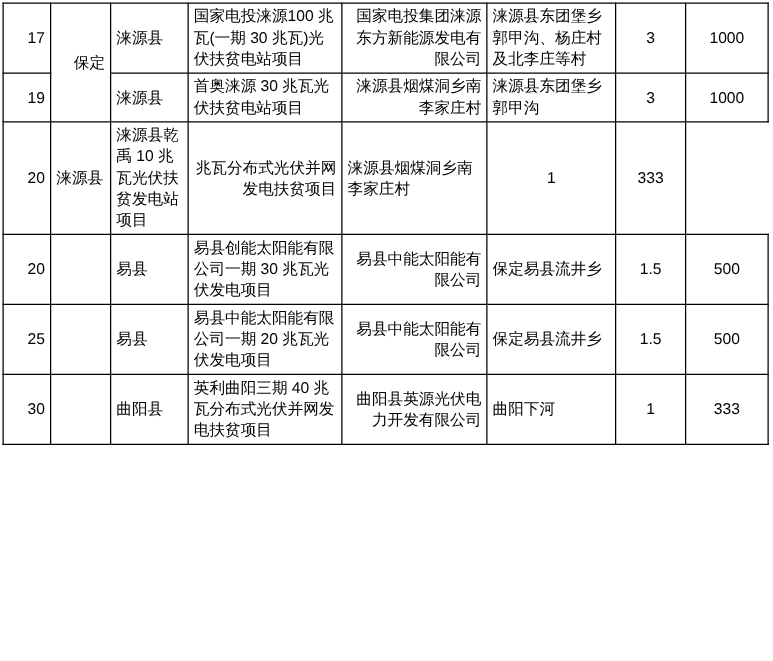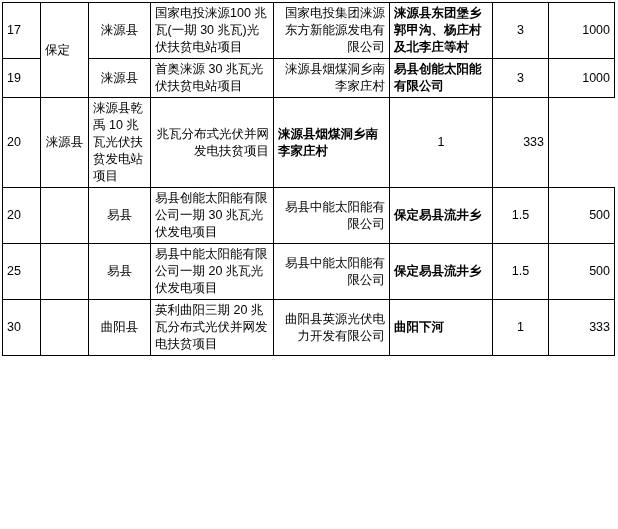--- a/index.html
+++ b/index.html
@@ -29,50 +29,48 @@
   table.grid td {
     border: 1px solid #000000;
     vertical-align: middle;
     padding: 2px 4px;
     font-size: 12.5px;
     line-height: 17px;
     box-sizing: border-box;
   }
   td.c-index {
     width: 38px;
-    text-align: left;
+    text-align: right;
   }
   td.c-region {
     width: 48px;
-    text-align: left;
+    text-align: right;
   }
   td.c-county {
     width: 62px;
-    text-align: center;
   }
   td.c-project {
     width: 123px;
     text-align: left;
   }
   td.c-company {
     width: 116px;
     text-align: right;
   }
   td.c-location {
     width: 103px;
     text-align: left;
-    font-weight: bold;
   }
   td.c-capacity {
     width: 56px;
     text-align: center;
   }
   td.c-scale {
     width: 66px;
-    text-align: right;
+    text-align: center;
     padding-right: 8px;
   }
   .cell-text {
     display: block;
     white-space: pre-wrap;
     word-break: break-all;
   }
 </style>
 </head>
 <body>
@@ -116,21 +114,21 @@
         <td class="c-county">
             <span class="cell-text">涞源县</span>
           </td>
         <td class="c-project">
             <span class="cell-text">首奥涞源 30 兆瓦光伏扶贫电站项目</span>
           </td>
         <td class="c-company">
             <span class="cell-text">涞源县烟煤洞乡南李家庄村</span>
           </td>
         <td class="c-location">
-            <span class="cell-text">易县创能太阳能有限公司</span>
+            <span class="cell-text">涞源县东团堡乡郭甲沟</span>
           </td>
         <td class="c-capacity">
             <span class="cell-text">3</span>
           </td>
         <td class="c-scale">
             <span class="cell-text">1000</span>
           </td>
       </tr>
 
       <tr>
@@ -209,21 +207,21 @@
 
       <tr>
         <td class="c-index">
             <span class="cell-text">30</span>
           </td>
         <td class="c-region"></td>
         <td class="c-county">
             <span class="cell-text">曲阳县</span>
           </td>
         <td class="c-project">
-            <span class="cell-text">英利曲阳三期 20 兆瓦分布式光伏并网发电扶贫项目</span>
+            <span class="cell-text">英利曲阳三期 40 兆瓦分布式光伏并网发电扶贫项目</span>
           </td>
         <td class="c-company">
             <span class="cell-text">曲阳县英源光伏电力开发有限公司</span>
           </td>
         <td class="c-location">
             <span class="cell-text">曲阳下河</span>
           </td>
         <td class="c-capacity">
             <span class="cell-text">1</span>
           </td>

